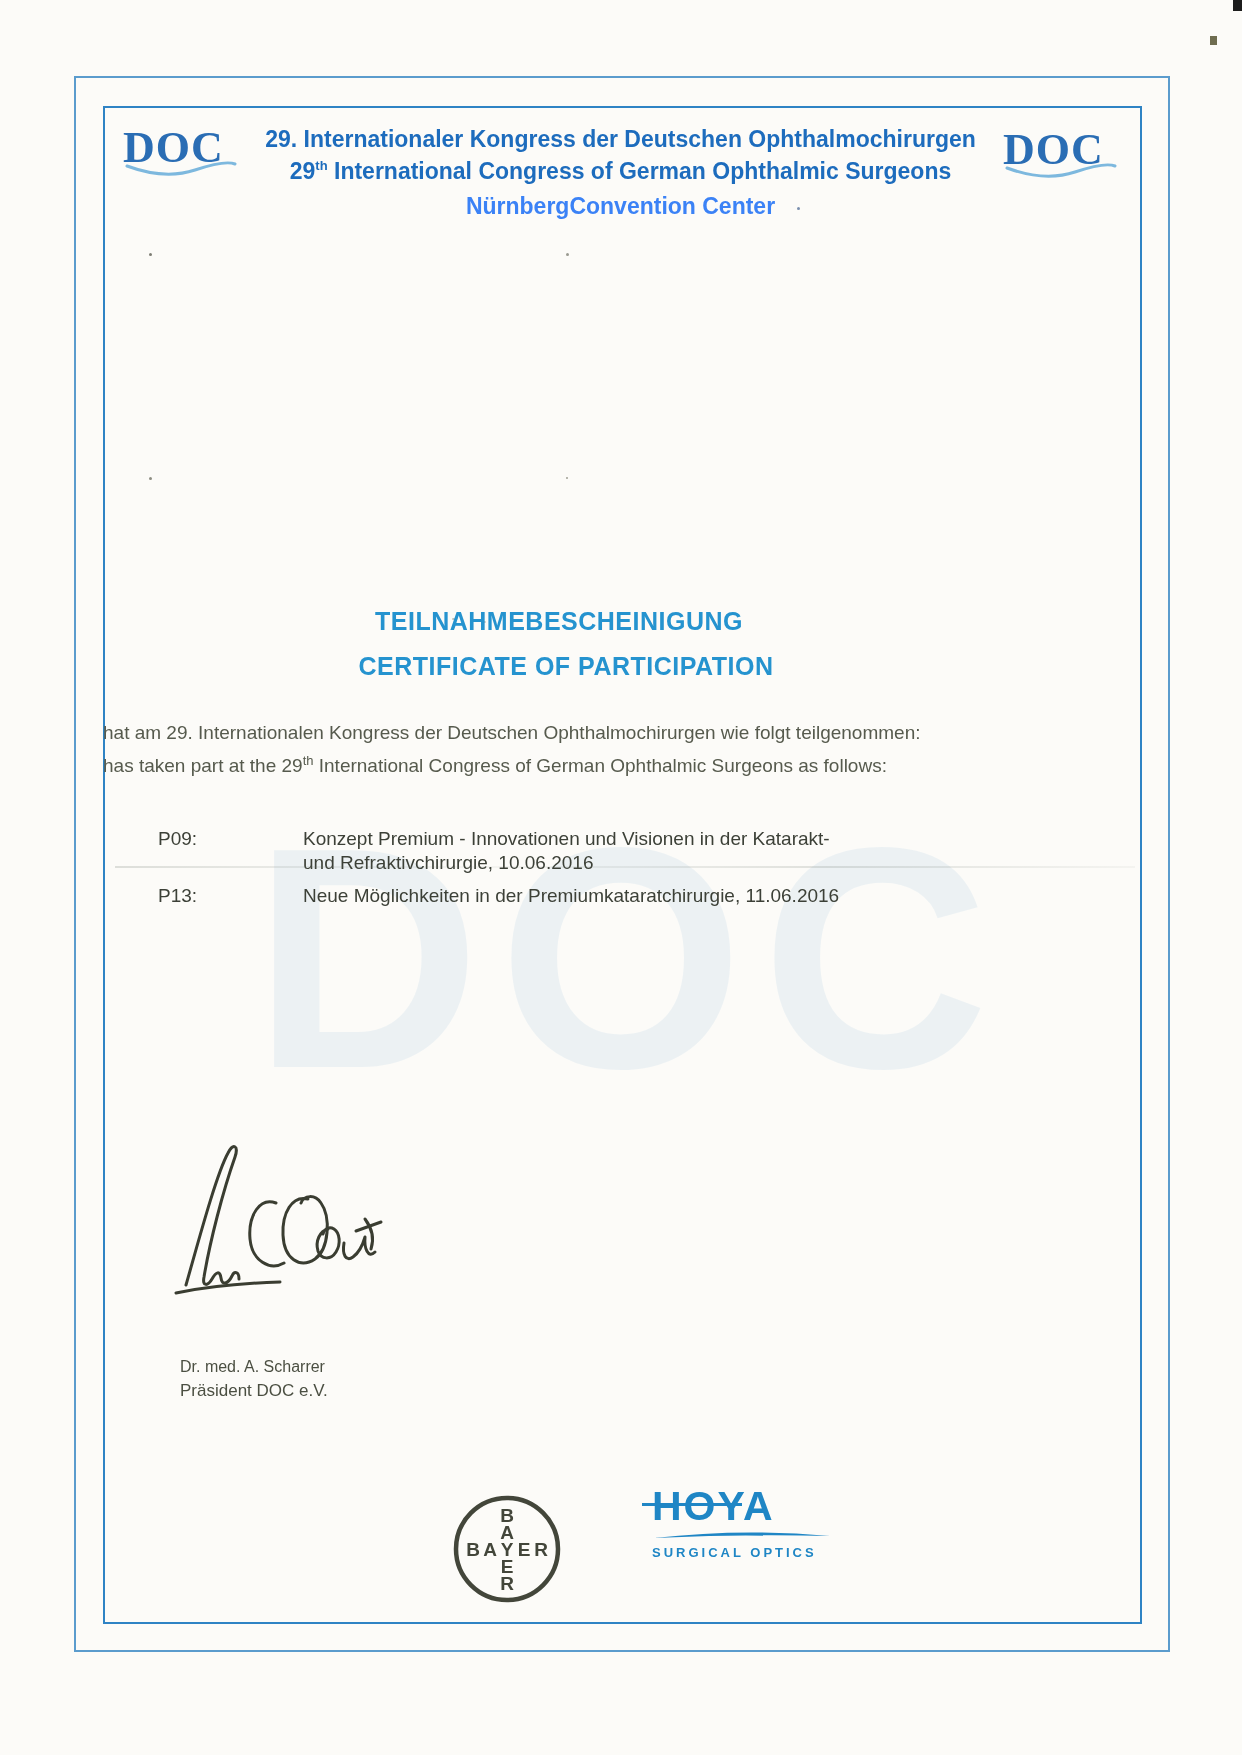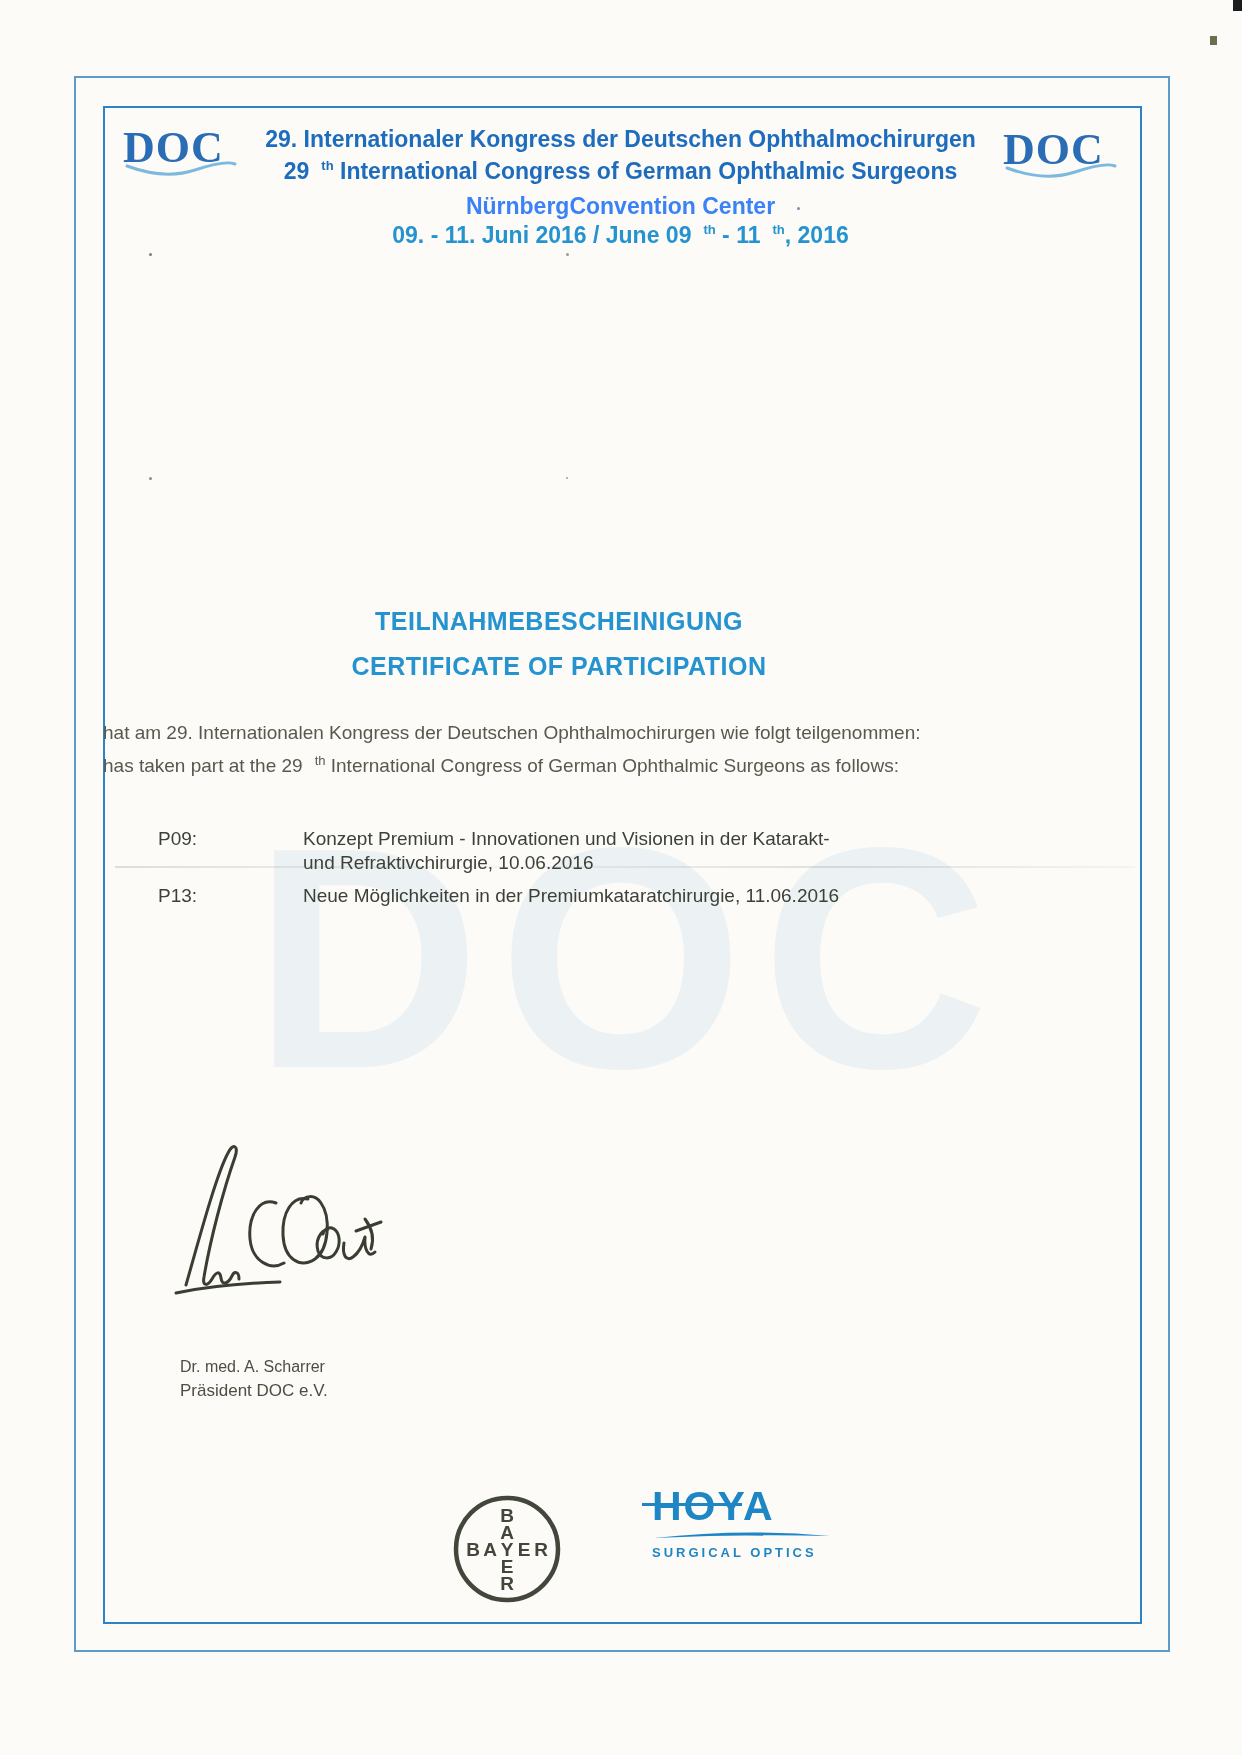--- a/index.html
+++ b/index.html
@@ -33,28 +33,28 @@
     color:#2a6db4;letter-spacing:1px;}
   .doc-logo svg{position:absolute;left:2px;top:32px;}
   .doc-left{left:123px;top:128px;}
   .doc-right{left:1003px;top:130px;}
   
   .hline{position:absolute;left:103px;width:1035px;text-align:center;font-weight:bold;}
   .h-de{top:126px;font-size:23px;color:#1d6cbd;}
   .h-en{top:158px;font-size:23px;color:#1d6cbd;}
   .h-venue{top:193px;font-size:23px;color:#3b82f6;}
   .h-dates{top:222px;font-size:23px;color:#2593cf;}
-  sup.s{font-size:13px;vertical-align:super;line-height:0;margin-left:12px;}
+  sup.s{font-size:13px;vertical-align:super;line-height:0;}
   
   .recipient{position:absolute;left:158px;top:283px;font-size:19px;line-height:23.5px;color:#3f4136;}
   
   .cert-title{position:absolute;left:103px;width:912px;text-align:center;font-weight:bold;
     font-size:25px;letter-spacing:.5px;color:#2593cf;}
   .ct-de{top:607px;}
-  .ct-en{top:652px;}
+  .ct-en{top:652px;padding-left:7px;}
   
   .body-line{position:absolute;left:103px;width:920px;text-align:left;
     font-size:19px;color:#565a4d;}
   .b-de{top:722px;}
   .b-en{top:755px;}
   
   .sess-code{position:absolute;left:158px;font-size:19px;color:#3c4037;}
   .sess-text{position:absolute;left:303px;font-size:19px;color:#3c4037;}
   .r1{top:828px;} .r1b{top:852px;} .r2{top:885px;}
   
@@ -103,21 +103,20 @@
   <div class="doc-logo doc-right">
     <span class="doc-text">DOC</span>
     <svg width="112" height="20" viewBox="0 0 112 20">
       <path d="M2 6 Q 40 20 70 10 T 110 4" fill="none" stroke="#7db8de" stroke-width="3" stroke-linecap="round"></path>
     </svg>
   </div>
 
   <div class="hline h-de">29. Internationaler Kongress der Deutschen Ophthalmochirurgen</div>
   <div class="hline h-en"><span>29</span><sup class="s">th</sup><span> International Congress of German Ophthalmic Surgeons</span></div>
   <div class="hline h-venue">NürnbergConvention Center</div>
-  <div class="hline h-dates"><span>09. - 11. Juni 2016 / June 09</span><sup class="s">th</sup><span> - 11</span><sup class="s">th</sup><span>, 2016</span></div>
 
 
   <div class="cert-title ct-de">TEILNAHMEBESCHEINIGUNG</div>
   <div class="cert-title ct-en">CERTIFICATE OF PARTICIPATION</div>
 
   <div class="body-line b-de">hat am 29. Internationalen Kongress der Deutschen Ophthalmochirurgen wie folgt teilgenommen:</div>
   <div class="body-line b-en"><span>has taken part at the 29</span><sup class="s">th</sup><span> International Congress of German Ophthalmic Surgeons as follows:</span></div>
 
   <div class="sess-code r1">P09:</div>
   <div class="sess-text r1">Konzept Premium - Innovationen und Visionen in der Katarakt-</div>

